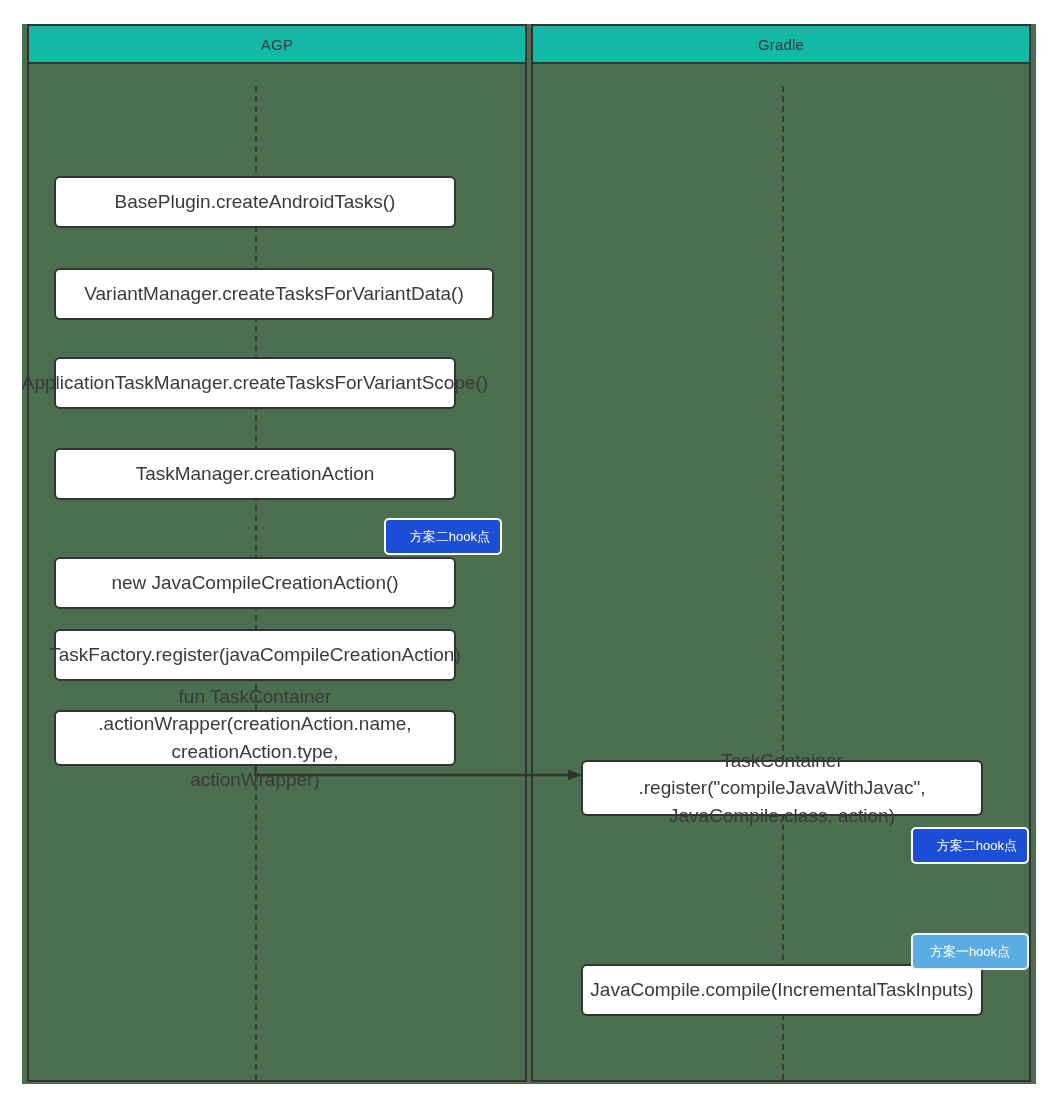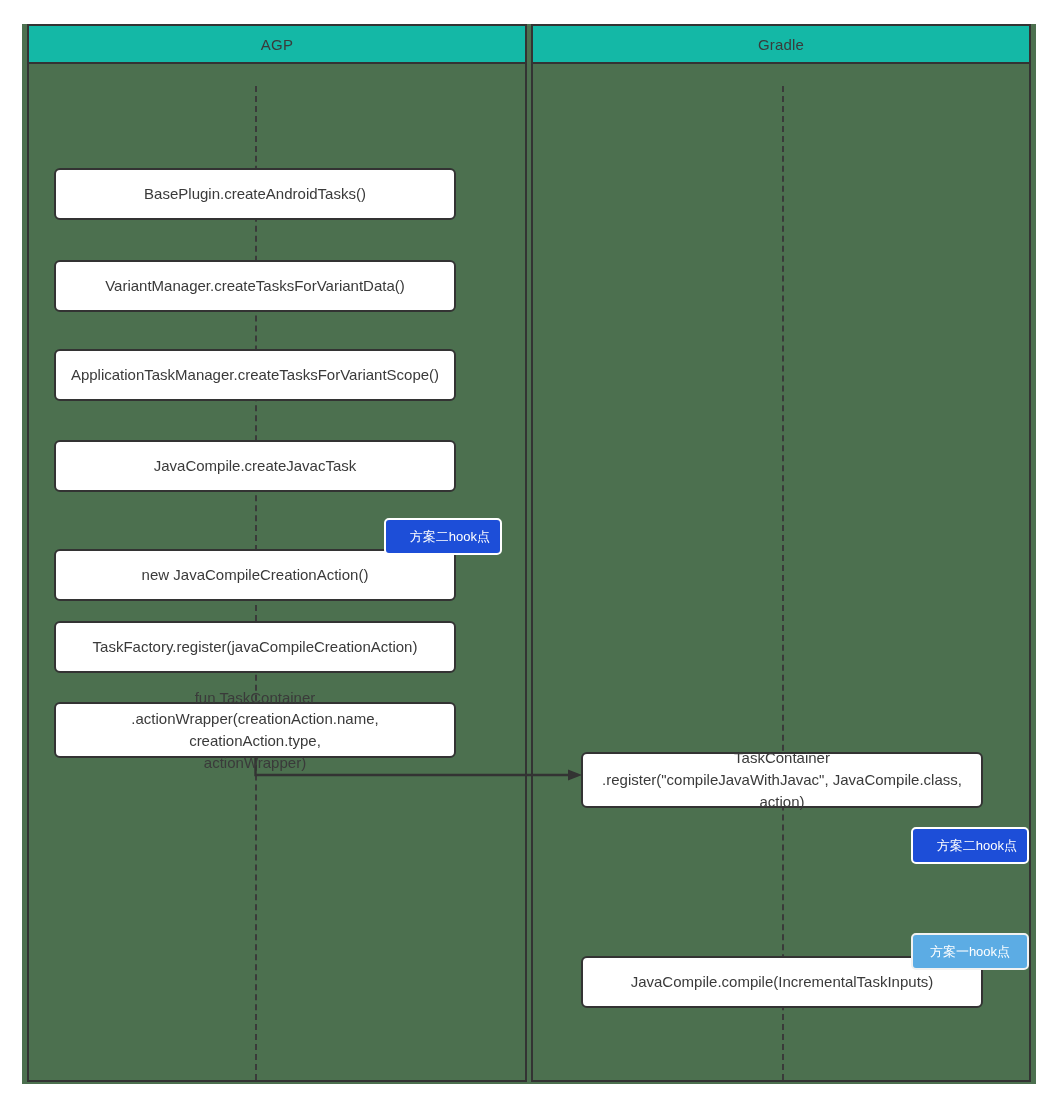--- a/index.html
+++ b/index.html
@@ -69,25 +69,26 @@
   .node {
     position: absolute;
     background: #ffffff;
     border: 2px solid #333333;
     border-radius: 6px;
     box-sizing: border-box;
     display: flex;
     align-items: center;
     justify-content: center;
     text-align: center;
-    font-size: 15px;
+    font-size: 19px;
     color: #3a3a3a;
     line-height: 1.45;
     padding: 4px 10px;
     z-index: 3;
+    margin-top: 8px;
   }
   .node.orange {
     background: #ff8000;
     color: #ffffff;
     border-color: #ffffff;
     border-width: 3px;
   }
 
   
   .badge {
@@ -139,30 +140,30 @@
 
     <svg class="arrow-svg" viewBox="0 0 1014 1060" xmlns="http://www.w3.org/2000/svg">
       <path d="M 233.5 733 L 233.5 751 L 548 751" stroke="#333333" stroke-width="2.4" fill="none"></path>
       <path d="M 560 751 L 546 745.5 L 546 756.5 Z" fill="#333333"></path>
     </svg>
 
     <div class="node" style="left:32px; top:144px; width:402px; height:52px;">
       <span>BasePlugin.createAndroidTasks()</span>
     </div>
 
-    <div class="node" style="left:32px; top:236px; width:402px; height:52px;">
+    <div class="node" style="left:32px; top:236px; width:440px; height:52px;">
       <span>VariantManager.createTasksForVariantData()</span>
     </div>
 
     <div class="node" style="left:32px; top:325px; width:402px; height:52px;">
       <span>ApplicationTaskManager.createTasksForVariantScope()</span>
     </div>
 
     <div class="node" style="left:32px; top:416px; width:402px; height:52px;">
-      <span>JavaCompile.createJavacTask</span>
+      <span>TaskManager.creationAction</span>
     </div>
 
     <div class="node" style="left:32px; top:525px; width:402px; height:52px;">
       <span>new JavaCompileCreationAction()</span>
     </div>
 
     <div class="node" style="left:32px; top:597px; width:402px; height:52px;">
       <span>TaskFactory.register(javaCompileCreationAction)</span>
     </div>
 

